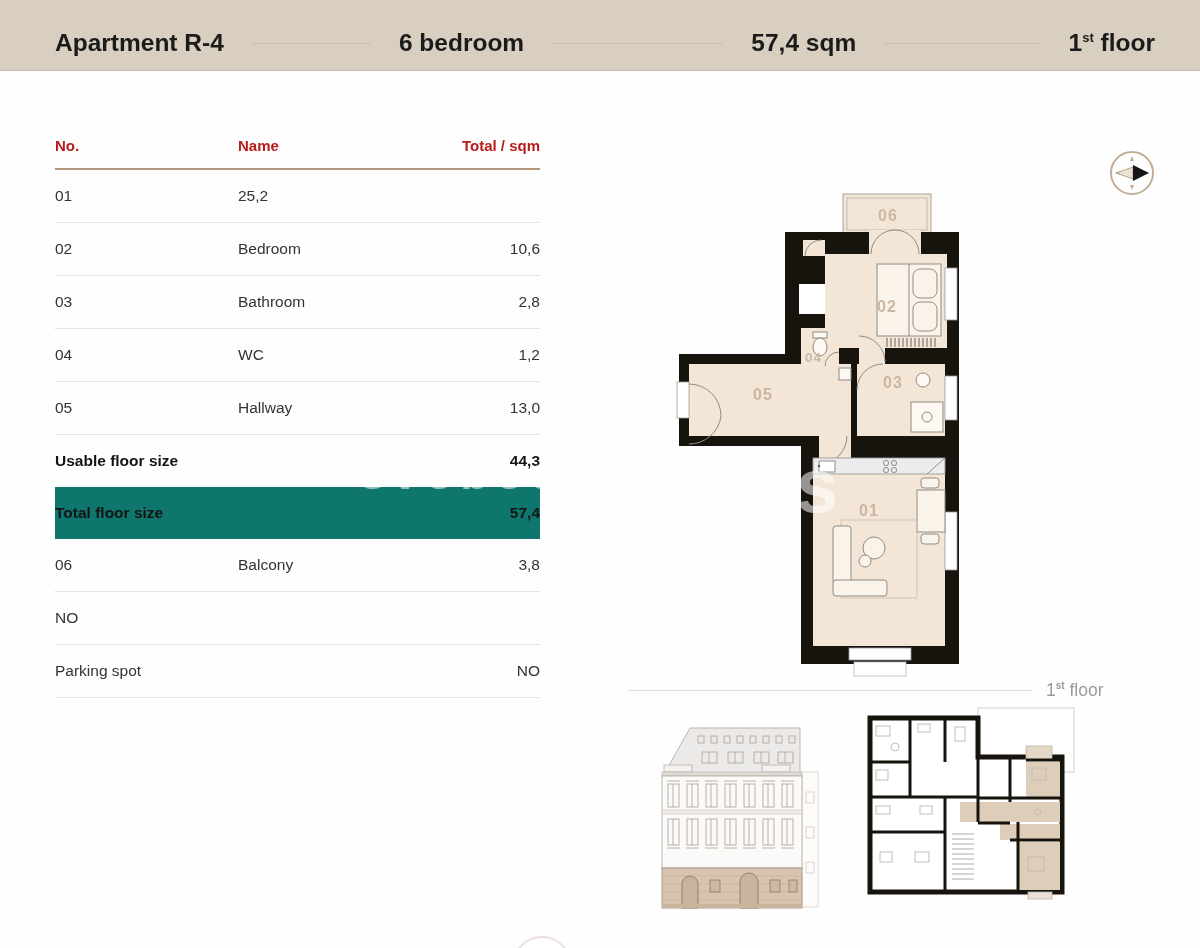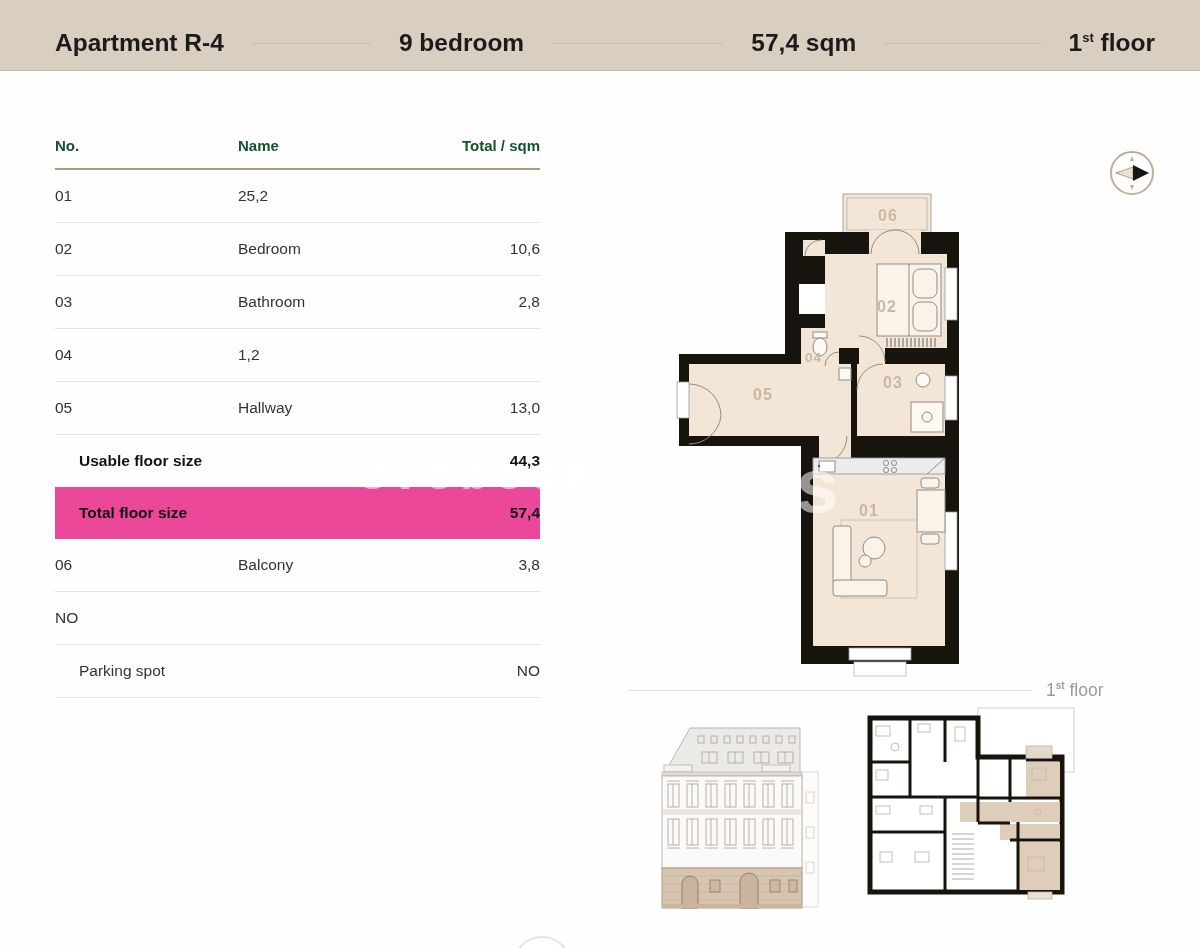--- a/index.html
+++ b/index.html
@@ -16,30 +16,30 @@
   .h-line.g2{flex-grow:1.15;}
   .h-line.g3{flex-grow:1.05;}
   .sup{font-size:13px;vertical-align:super;font-weight:600;}
 
   .wm-sreality{position:absolute;left:60px;top:13px;font-size:31px;font-weight:700;
                font-style:italic;letter-spacing:2px;color:rgba(255,255,255,.42);z-index:2;}
 
   
   .table{position:absolute;left:55px;top:129px;width:485px;z-index:3;}
   .t-head{display:flex;align-items:flex-start;padding:8px 0 14px 0;
-          border-bottom:2px solid #b2977b;font-size:15px;font-weight:700;color:#14532d;}
+          border-bottom:2px solid #b2977b;font-size:15px;font-weight:700;color:#b91c1c;}
   .c-no{width:183px;flex-shrink:0;}
   .c-name{flex:1;}
   .c-area{text-align:right;white-space:nowrap;}
   .t-row{display:flex;align-items:center;height:52px;border-bottom:1px solid #e3e3e3;
          font-size:15.5px;color:#333;}
-  .t-row .c-label{flex:1;margin-left:24px;}
+  .t-row .c-label{flex:1;}
   .t-row.bold{font-weight:700;color:#141414;}
   .t-row.no-border{border-bottom:none;}
-  .t-row.highlight{background:#ec4899;border-bottom:none;}
+  .t-row.highlight{background:#0f766e;border-bottom:none;}
 
   
   .wm-svoboda{position:absolute;left:360px;top:446px;font-size:46px;font-weight:700;
               letter-spacing:7px;color:rgba(255,255,255,.55);z-index:6;pointer-events:none;text-align:right;}
   .wm-s2{position:absolute;left:796px;top:442px;font-size:76px;font-weight:700;
          color:rgba(255,255,255,.55);z-index:6;pointer-events:none;}
 
   
   .compass{position:absolute;left:1106px;top:147px;z-index:3;}
   .plan{position:absolute;left:673px;top:190px;z-index:4;}
@@ -55,21 +55,21 @@
 </style>
 </head>
 <body>
 
 <div class="page">
 
   <div class="wm-sreality">SREALITY.CZ</div>
   <div class="header">
     <div class="h-item">Apartment R-4</div>
     <div class="h-line g1"></div>
-    <div class="h-item">9 bedroom</div>
+    <div class="h-item">6 bedroom</div>
     <div class="h-line g2"></div>
     <div class="h-item">57,4 sqm</div>
     <div class="h-line g3"></div>
     <div class="h-item"><span>1</span><span class="sup">st</span><span> floor</span></div>
   </div>
 
   <div class="table">
     <div class="t-head">
       <div class="c-no">No.</div>
       <div class="c-name">Name</div>
@@ -85,20 +85,21 @@
       <div class="c-name">Bedroom</div>
       <div class="c-area">10,6</div>
     </div>
     <div class="t-row">
       <div class="c-no">03</div>
       <div class="c-name">Bathroom</div>
       <div class="c-area">2,8</div>
     </div>
     <div class="t-row">
       <div class="c-no">04</div>
+      <div class="c-name">WC</div>
       <div class="c-area">1,2</div>
     </div>
     <div class="t-row">
       <div class="c-no">05</div>
       <div class="c-name">Hallway</div>
       <div class="c-area">13,0</div>
     </div>
 
     <div class="t-row bold no-border">
       <div class="c-label">Usable floor size</div>

